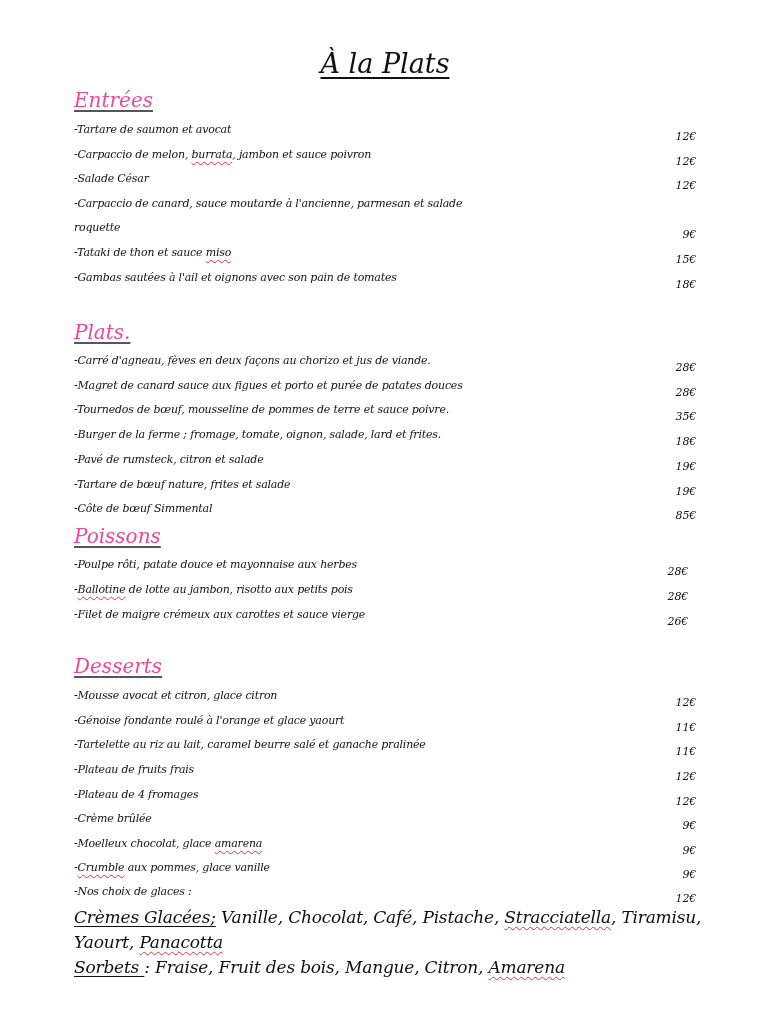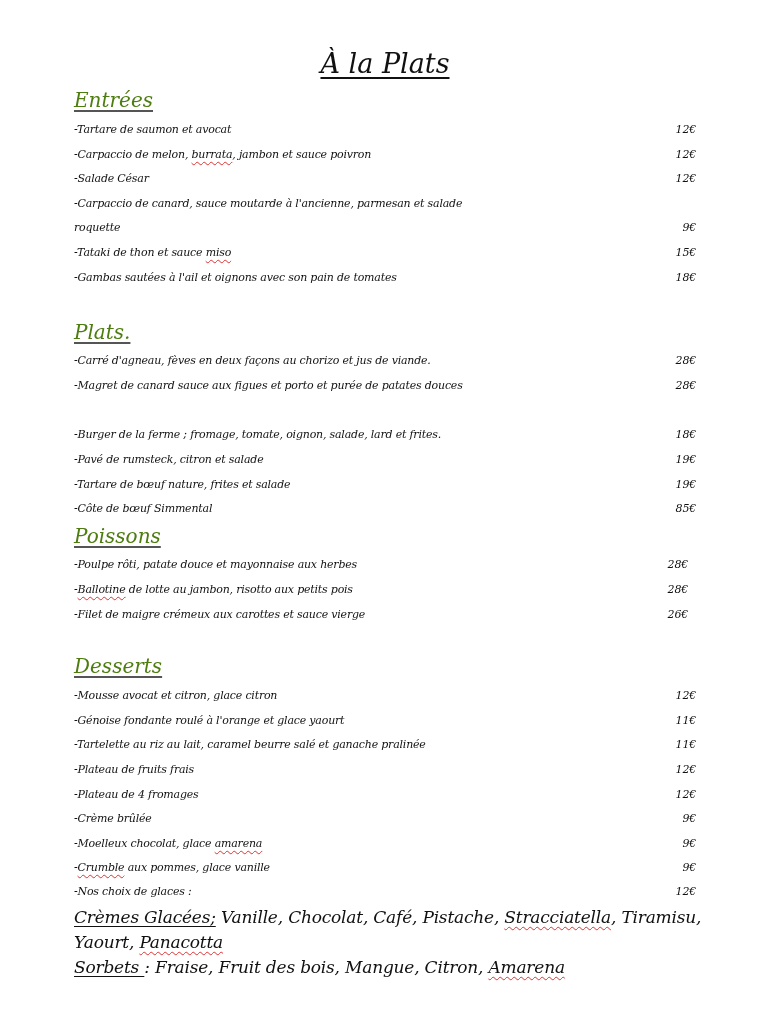--- a/index.html
+++ b/index.html
@@ -3,26 +3,26 @@
 <meta charset="utf-8">
 <style>
   html, body { margin: 0; padding: 0; background: #ffffff; }
   body { width: 770px; height: 1024px; position: relative; overflow: hidden;
          font-family: "DejaVu Serif", serif; color: #111; }
   .page { position: absolute; left: 0; top: 0; width: 770px; height: 1024px; }
   .title { position: absolute; top: 48px; left: 0; width: 770px; text-align: center;
            font-style: italic; font-size: 27px; text-decoration: underline;
            text-underline-offset: 4px; text-decoration-thickness: 2px; color: #111; }
   .section-heading { position: absolute; left: 74px; font-style: italic; font-size: 20px;
-                     color: #4d7c0f; text-decoration: underline; text-underline-offset: 3px;
+                     color: #ec4899; text-decoration: underline; text-underline-offset: 3px;
                      text-decoration-color: #555; text-align: center; }
   .row { position: absolute; left: 74px; width: 622px; height: 24px; font-style: italic;
          font-size: 11px; line-height: 24px; white-space: nowrap; letter-spacing: -0.2px; }
   .row .name { position: absolute; left: 0; }
-  .row .price { position: absolute; right: 0; }
+  .row .price { position: absolute; right: 0; margin-top: 7px; }
   .sq { text-decoration: underline wavy #d33; text-decoration-thickness: 1px;
         text-underline-offset: 3px; }
   .ul { text-decoration: underline; text-underline-offset: 3px; }
   .free { position: absolute; left: 74px; font-style: italic; font-size: 17px;
           line-height: 24px; white-space: nowrap; letter-spacing: -0.2px; }
 </style>
 </head>
 <body>
 
 <div class="page">
@@ -61,20 +61,24 @@
 
   <div class="section-heading" style="top:320px">Plats.</div>
 
   <div class="row" style="top:349px">
     <span class="name">-Carré d'agneau, fèves en deux façons au chorizo et jus de viande.</span>
     <span class="price">28€</span>
   </div>
   <div class="row" style="top:374px">
     <span class="name">-Magret de canard sauce aux figues et porto et purée de patates douces</span>
     <span class="price">28€</span>
+  </div>
+  <div class="row" style="top:398px">
+    <span class="name">-Tournedos de bœuf, mousseline de pommes de terre et sauce poivre.</span>
+    <span class="price">35€</span>
   </div>
   <div class="row" style="top:423px">
     <span class="name">-Burger de la ferme ; fromage, tomate, oignon, salade, lard et frites.</span>
     <span class="price">18€</span>
   </div>
   <div class="row" style="top:448px">
     <span class="name">-Pavé de rumsteck, citron et salade</span>
     <span class="price">19€</span>
   </div>
   <div class="row" style="top:473px">

